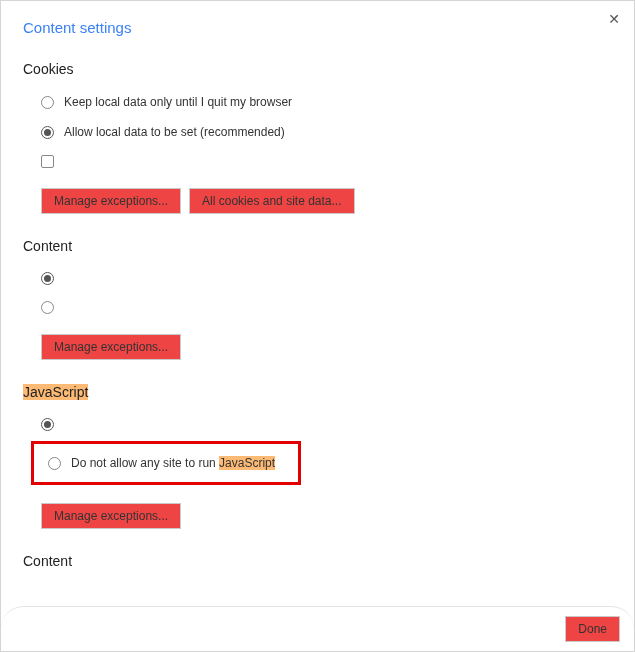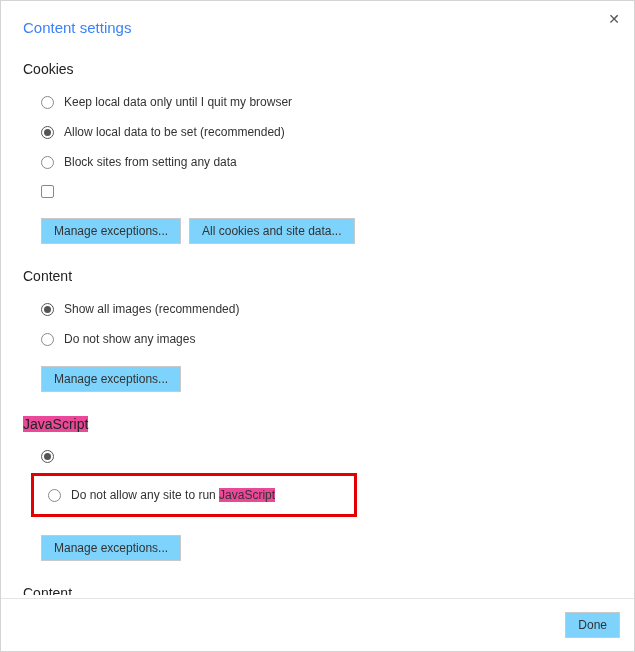--- a/index.html
+++ b/index.html
@@ -42,21 +42,21 @@
   .scroll-area::-webkit-scrollbar { width: 14px; }
   .scroll-area::-webkit-scrollbar-track { background: #f5f5f5; }
   .scroll-area::-webkit-scrollbar-thumb { background: #c2c2c2; }
   .section { margin-bottom: 24px; }
   .section-head {
     font-size: 14px;
     color: #222;
     margin-bottom: 12px;
     display: inline-block;
   }
-  .hl { background: #ec4899; }
+  .hl { background: #fdba74; }
   .opt-row {
     display: flex;
     align-items: center;
     gap: 10px;
     padding: 6px 0 6px 18px;
     margin-bottom: 4px;
   }
   .radio, .checkbox {
     width: 13px; height: 13px;
     border: 1px solid #888;
@@ -75,48 +75,49 @@
     background:#555;
     border-radius:50%;
   }
   .opt-label { color:#333; font-size:12px; }
   .btn-row {
     display:flex;
     gap:8px;
     padding: 10px 0 0 18px;
   }
   .btn {
-    background:#7dd3fc;
+    background:#ef4444;
     border:1px solid #c9c9c9;
     padding:5px 12px;
     font-size:12px;
     color:#333;
     cursor:pointer;
     font-family:inherit;
   }
   .red-box {
     border: 3px solid #e30000;
     padding: 6px 4px;
     margin-left: 8px;
     margin-top: 2px;
     margin-bottom: 8px;
     display: block;
-    width: 326px;
+    width: 270px;
   }
   .red-box .opt-row { padding-left: 10px; margin-bottom:0; }
   .footer {
     position:absolute;
     bottom:0; left:0; right:0;
-    height:53px;
+    height:45px;
     border-top:1px solid #e5e5e5;
     display:flex;
     align-items:center;
     justify-content:flex-end;
     padding:0 14px;
     background:#fff;
+    border-radius:28px;
   }
 </style>
 </head>
 <body>
 
 <div class="close-x">✕</div>
 
 <div class="titlebar">Content settings</div>
 
 <div class="scroll-area">
@@ -126,43 +127,37 @@
 
     <div class="opt-row">
       <span class="radio"></span>
       <span class="opt-label">Keep local data only until I quit my browser</span>
     </div>
     <div class="opt-row">
       <span class="radio selected"></span>
       <span class="opt-label">Allow local data to be set (recommended)</span>
     </div>
     <div class="opt-row">
-      <span class="radio"></span>
-      <span class="opt-label">Block sites from setting any data</span>
-    </div>
-    <div class="opt-row">
       <span class="checkbox"></span>
     </div>
 
     <div class="btn-row">
       <button class="btn">Manage exceptions...</button>
       <button class="btn">All cookies and site data...</button>
     </div>
   </div>
 
   <div class="section">
     <div class="section-head">Content</div>
 
     <div class="opt-row">
       <span class="radio selected"></span>
-      <span class="opt-label">Show all images (recommended)</span>
     </div>
     <div class="opt-row">
       <span class="radio"></span>
-      <span class="opt-label">Do not show any images</span>
     </div>
 
     <div class="btn-row">
       <button class="btn">Manage exceptions...</button>
     </div>
   </div>
 
   <div class="section">
     <div class="section-head hl">JavaScript</div>
 

